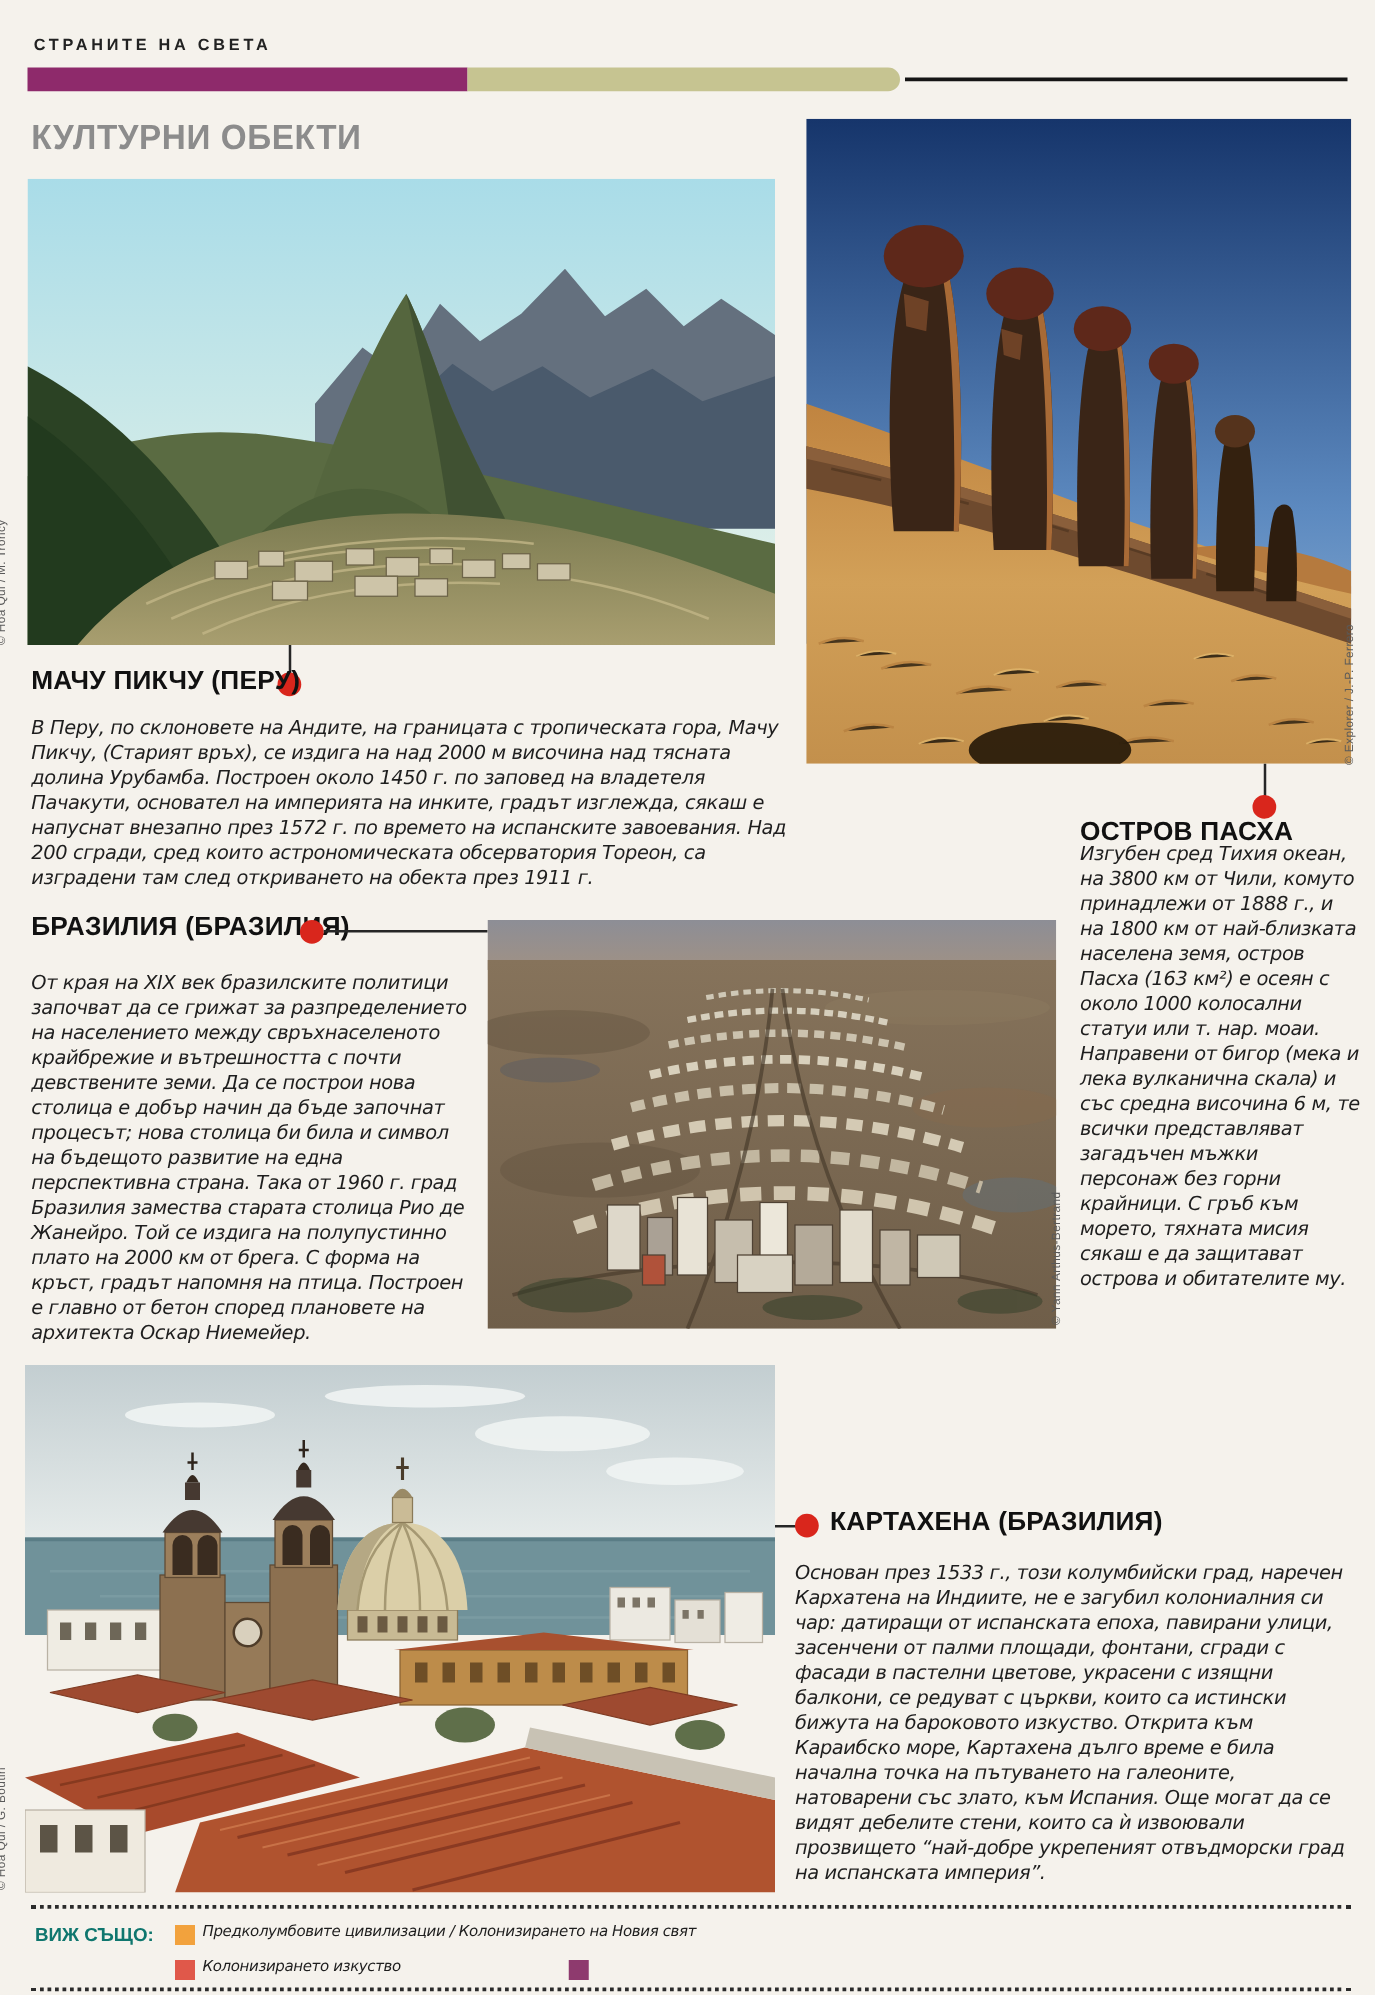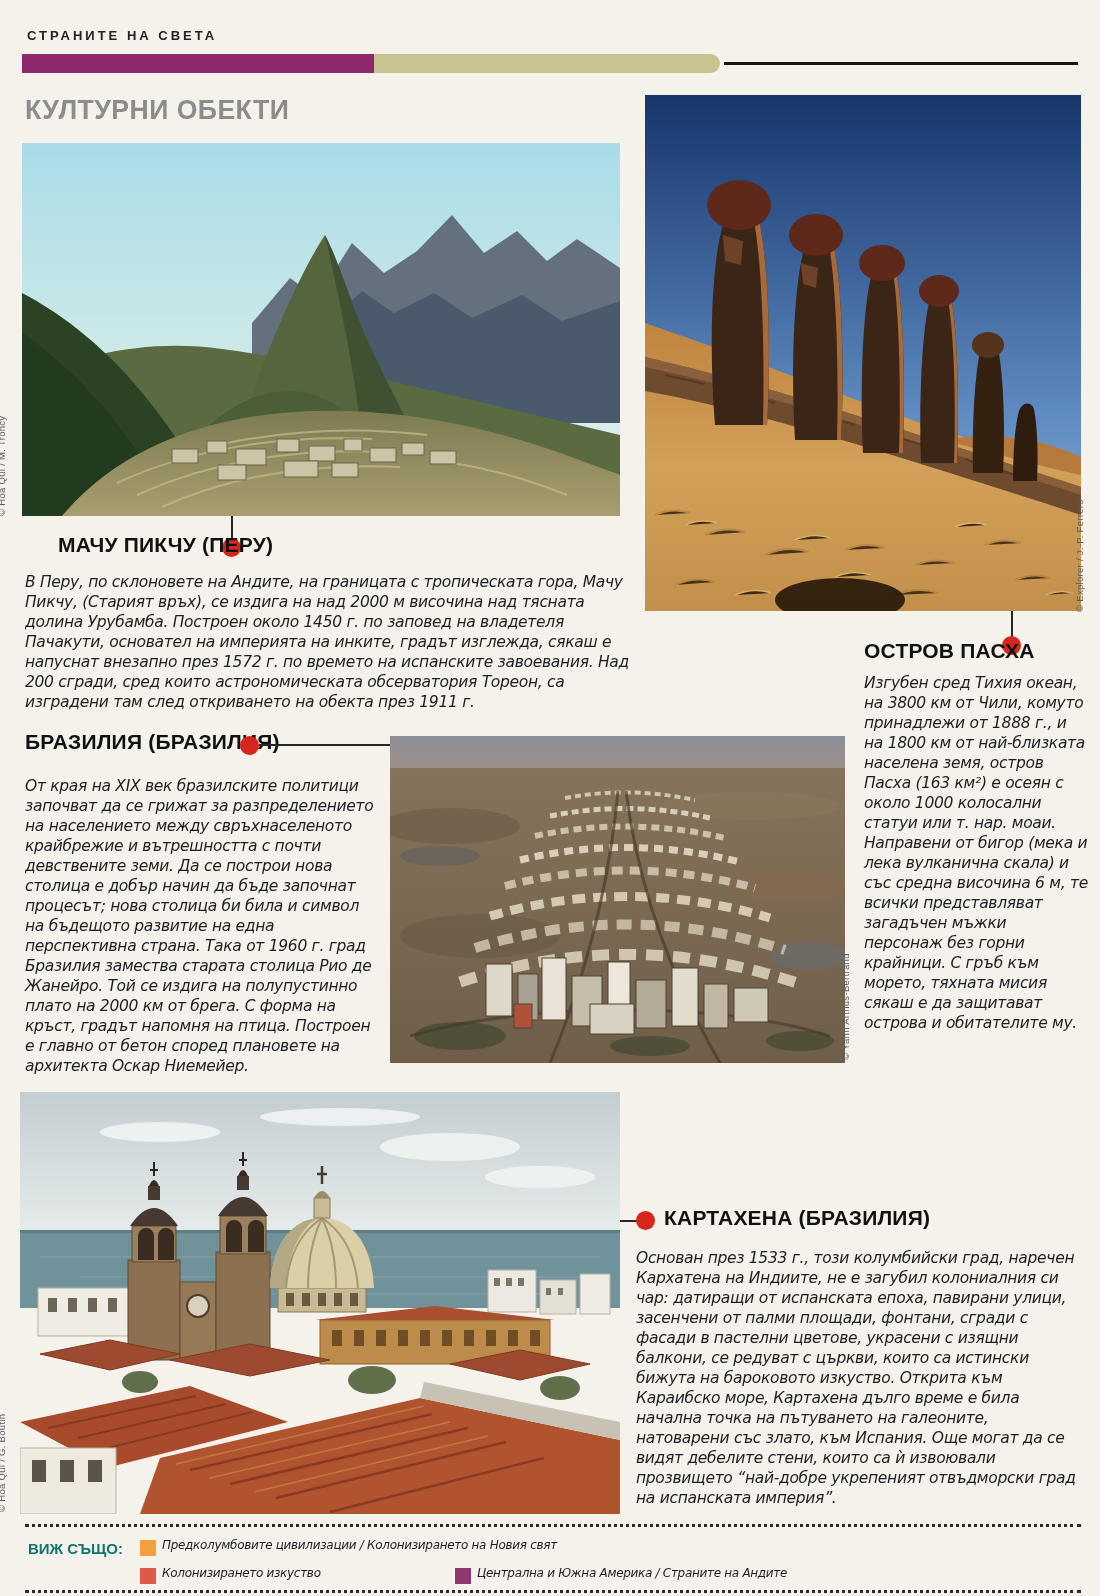--- a/index.html
+++ b/index.html
@@ -125,21 +125,21 @@
           <rect x="196" y="322" width="28" height="15"></rect>
         <rect x="380" y="300" width="22" height="12"></rect>
           <rect x="408" y="308" width="26" height="13"></rect>
       </g>
     </svg>
   </div>
   <div class="credit" style="left:8px;top:504px;">© Hoa Qui / M. Troncy</div>
 
   <div class="connector-v" style="left:231px;top:516px;height:24px;"></div>
   <div class="dot" style="left: 222px; top: 538px; background: rgb(217, 38, 28);"></div>
-  <div class="article-heading" style="left:25px;top:533px;margin-left:33px;">МАЧУ ПИКЧУ (ПЕРУ)</div>
+  <div class="article-heading" style="left:25px;top:533px;">МАЧУ ПИКЧУ (ПЕРУ)</div>
   <div class="article-body" style="left:25px;top:560px;width:618px;">В Перу, по склоновете на Андите, на границата с тропическата гора, Мачу Пикчу, (Старият връх), се издига на над 2000 м височина над тясната долина Урубамба. Построен около 1450 г. по заповед на владетеля Пачакути, основател на империята на инките, градът изглежда, сякаш е напуснат внезапно през 1572 г. по времето на испанските завоевания. Над 200 сгради, сред които астрономическата обсерватория Тореон, са изградени там след откриването на обекта през 1911 г.</div>
 
   <div class="photo" style="left:645px;top:95px;width:436px;height:516px;">
     <svg viewBox="0 0 436 516" preserveAspectRatio="none">
       <defs>
         <linearGradient id="eSky" x1="0" y1="0" x2="0" y2="1">
           <stop offset="0" stop-color="#16356b"></stop>
             <stop offset="0.75" stop-color="#5d8ac0"></stop>
             <stop offset="1" stop-color="#7ba2cc"></stop>
         </linearGradient>
@@ -207,21 +207,21 @@
           <path d="M190,482 q18,-8 36,-2"></path>
           <path d="M400,500 q14,-6 28,-2"></path>
       </g>
       <ellipse cx="195" cy="505" rx="65" ry="22" fill="#241708" opacity="0.9"></ellipse>
     </svg>
   </div>
   <div class="credit" style="left:1086px;top:600px;">© Explorer / J.-P. Ferrero</div>
 
   <div class="connector-v" style="left:1011px;top:611px;height:26px;"></div>
   <div class="dot" style="left: 1002px; top: 636px; background: rgb(217, 38, 28);"></div>
-  <div class="article-heading" style="left:864px;top:639px;">ОСТРОВ ПАСХА</div>
+  <div class="article-heading" style="left:864px;top:654px;">ОСТРОВ ПАСХА</div>
   <div class="article-body" style="left:864px;top:661px;width:224px;">Изгубен сред Тихия океан, на 3800 км от Чили, комуто принадлежи от 1888 г., и на 1800 км от най-близката населена земя, остров Пасха (163 км²) е осеян с около 1000 колосални статуи или т. нар. моаи. Направени от бигор (мека и лека вулканична скала) и със средна височина 6 м, те всички представляват загадъчен мъжки персонаж без горни крайници. С гръб към морето, тяхната мисия сякаш е да защитават острова и обитателите му.</div>
 
   <div class="article-heading" style="left:25px;top:730px;">БРАЗИЛИЯ (БРАЗИЛИЯ)</div>
   <div class="dot" style="left: 240px; top: 736px; background: rgb(217, 38, 28);"></div>
   <div class="connector-h" style="left:259px;top:744px;width:131px;"></div>
   <div class="article-body" style="left:25px;top:764px;width:354px;">От края на XIX век бразилските политици започват да се грижат за разпределението на населението между свръхнаселеното крайбрежие и вътрешността с почти девствените земи. Да се построи нова столица е добър начин да бъде започнат процесът; нова столица би била и символ на бъдещото развитие на една перспективна страна. Така от 1960 г. град Бразилия замества старата столица Рио де Жанейро. Той се издига на полупустинно плато на 2000 км от брега. С форма на кръст, градът напомня на птица. Построен е главно от бетон според плановете на архитекта Оскар Ниемейер.</div>
 
   <div class="photo" style="left:390px;top:736px;width:455px;height:327px;">
     <svg viewBox="0 0 455 327" preserveAspectRatio="none">
       <defs>
@@ -438,16 +438,15 @@
   <div class="dotted" style="left:25px;top:1524px;width:1056px;"></div>
   <div class="see-also-label">ВИЖ СЪЩО:</div>
 
   <div class="legend-square" style="left: 140px; top: 1540px; background: rgb(242, 162, 61);"></div>
   <div class="legend-text" style="left:162px;top:1538px;">Предколумбовите цивилизации / Колонизирането на Новия свят</div>
 
   <div class="legend-square" style="left: 140px; top: 1568px; background: rgb(224, 88, 74);"></div>
   <div class="legend-text" style="left:162px;top:1566px;">Колонизирането изкуство</div>
 
   <div class="legend-square" style="left: 455px; top: 1568px; background: rgb(142, 58, 110);"></div>
-  <div class="legend-text" style="left:477px;top:1566px;">Централна и Южна Америка / Страните на Андите</div>
 
   <div class="dotted" style="left:25px;top:1590px;width:1056px;"></div>
 </div>
 
 </body></html>

